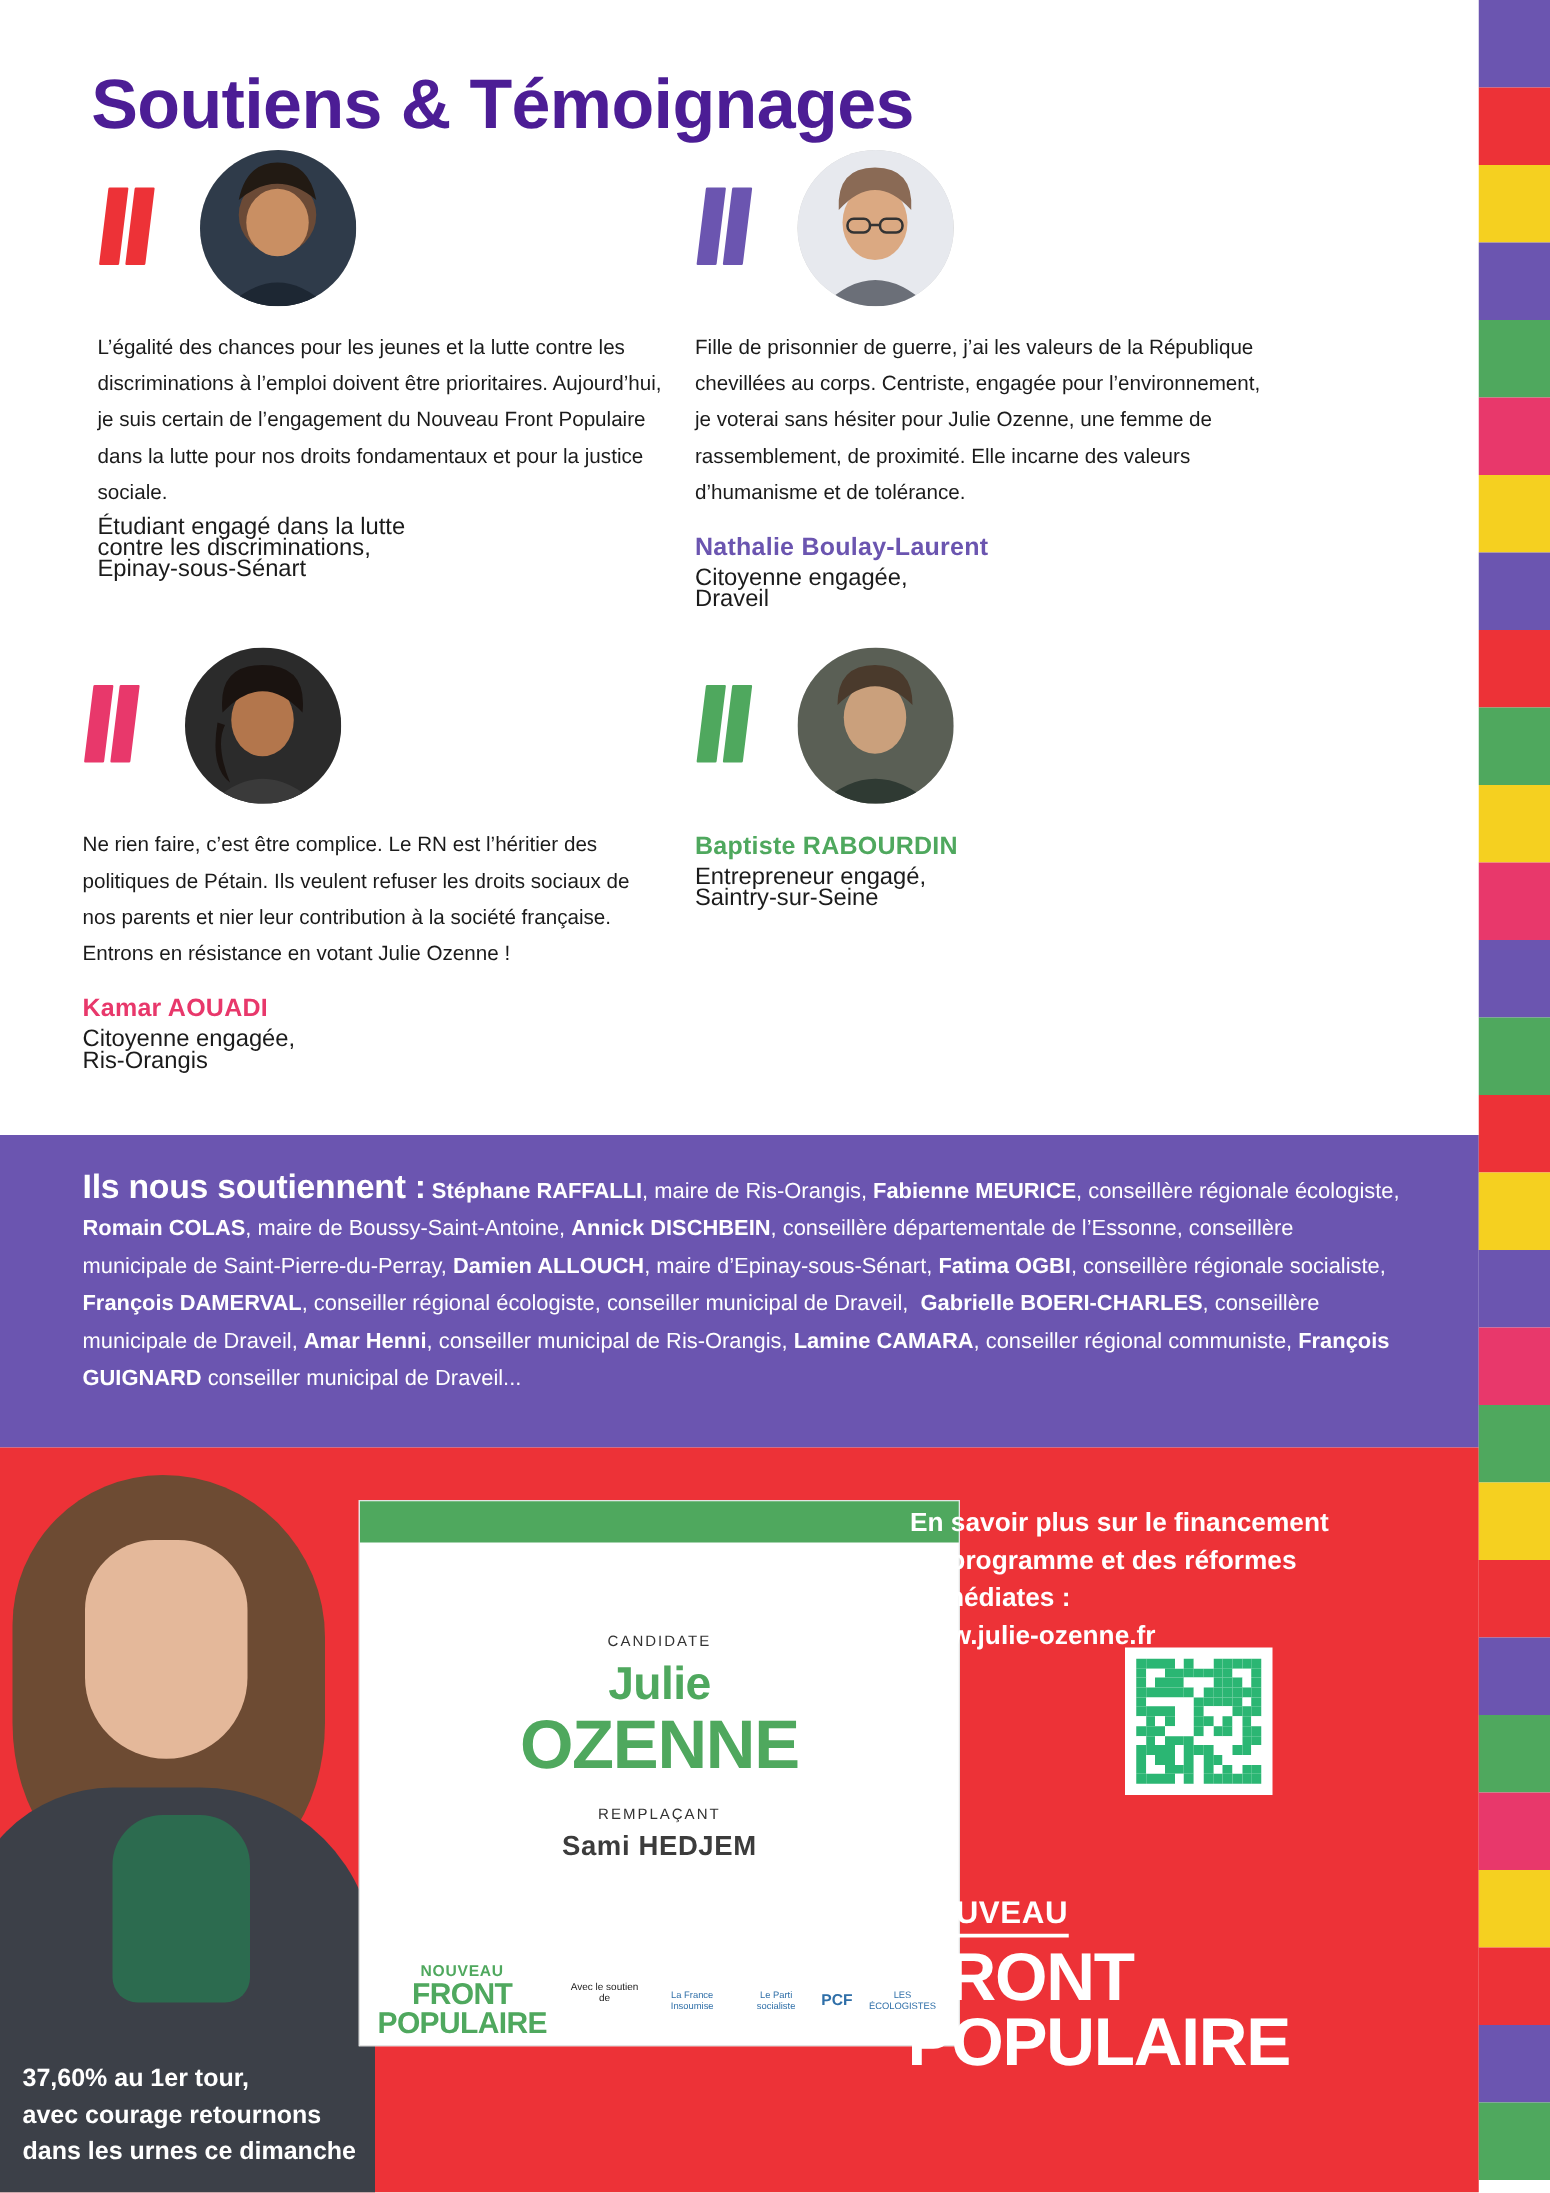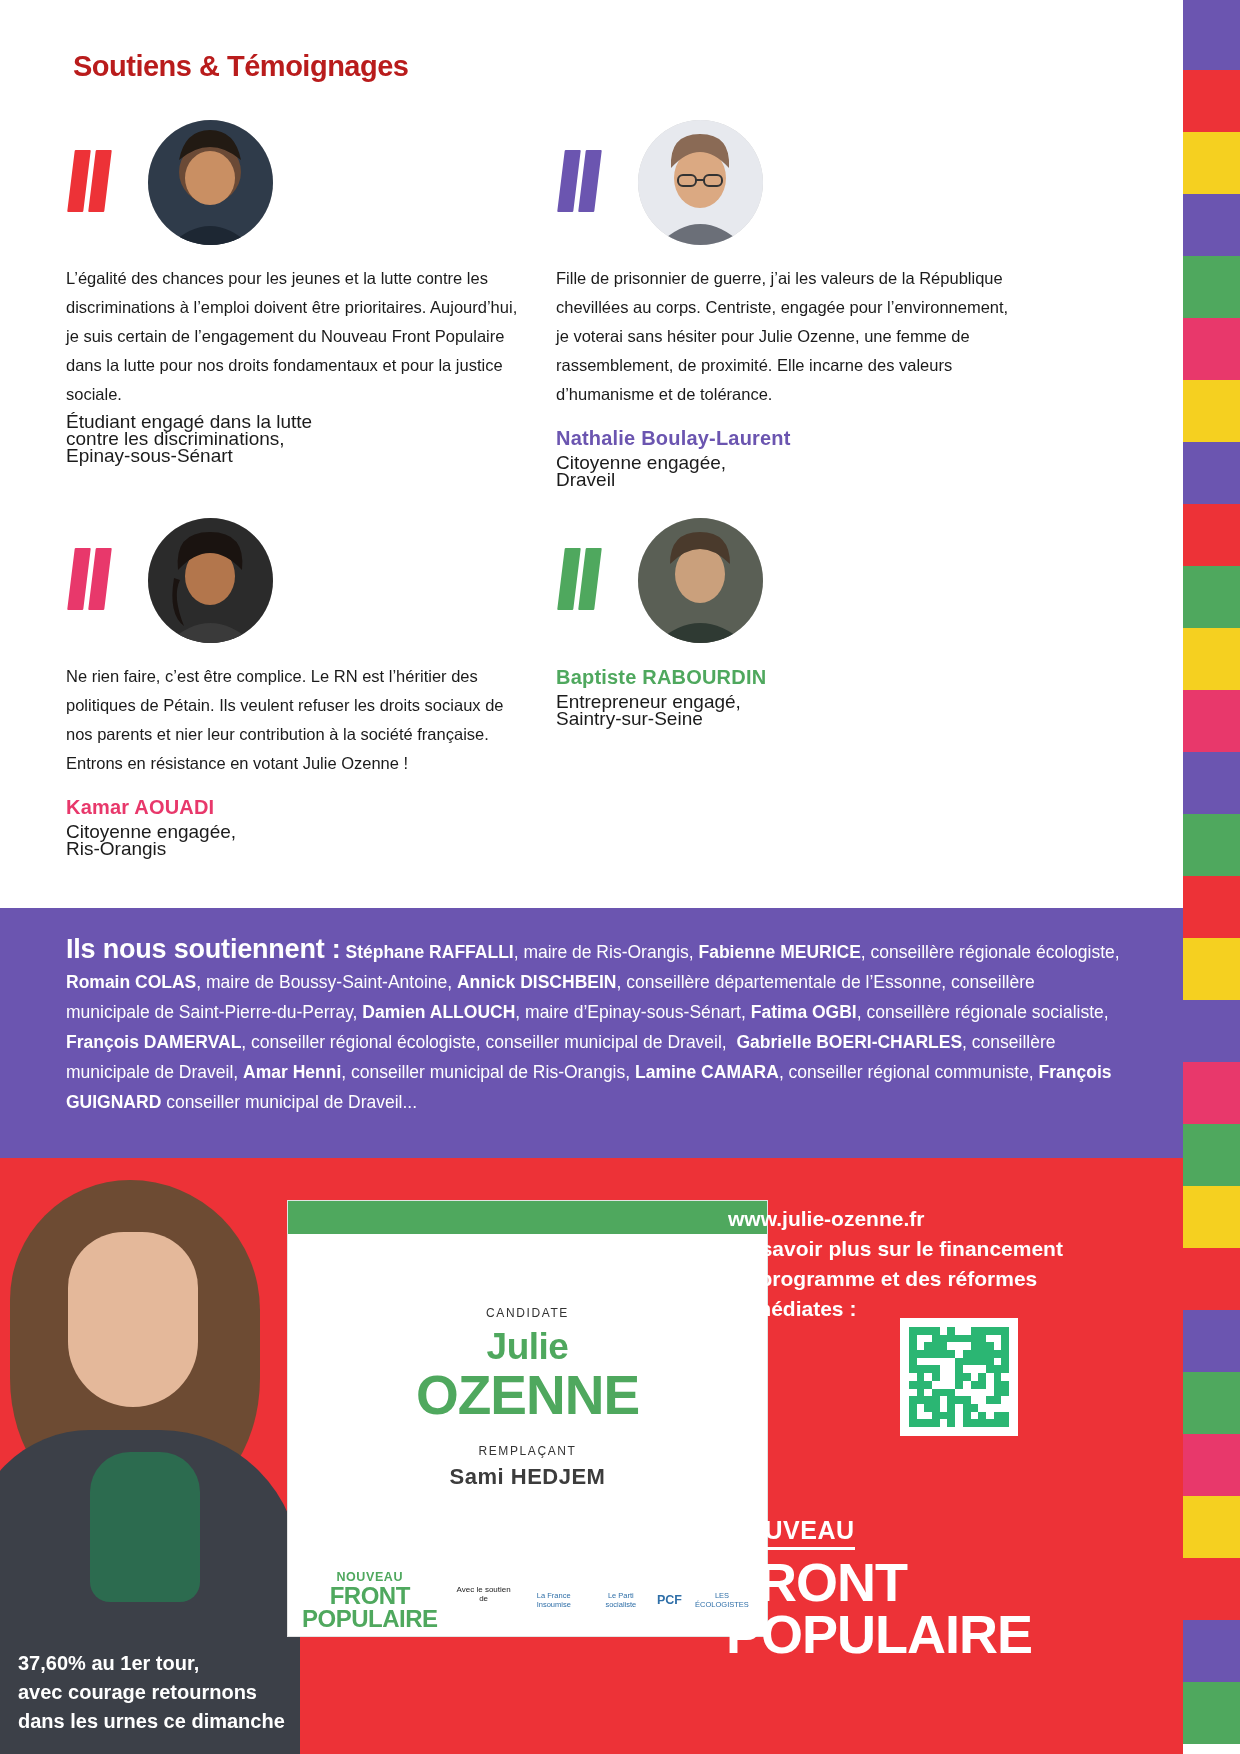--- a/index.html
+++ b/index.html
@@ -33,29 +33,29 @@
   .top-section {
     position: absolute;
     left: 0; top: 0;
     width: 1183px;
     height: 1012px;
     background: #ffffff;
   }
   .title {
     position: absolute;
     left: 73px; top: 50px;
-    font-size: 29px;
-    font-weight: bold;
-    color: #b91c1c;
+    font-size: 56px;
+    font-weight: bold;
+    color: #4c1d95;
     letter-spacing: -0.5px;
     text-align: right;
   }
 
   .testimonial { position: absolute; width: 500px; }
-  .t1 { left: 66px;  top: 120px; }
+  .t1 { left: 78px;  top: 120px; }
   .t2 { left: 556px; top: 120px; }
   .t3 { left: 66px;  top: 518px; }
   .t4 { left: 556px; top: 518px; }
 
   .t-head { position: relative; height: 130px; }
   .flag {
     position: absolute;
     left: 5px; top: 30px;
     width: 60px; height: 62px;
     display: flex;
@@ -480,22 +480,22 @@
             <span class="ptxt">La France Insoumise</span>
             <span class="ptxt">Le Parti socialiste</span>
             <span class="pstrong">PCF</span>
             <span class="ptxt">LES ÉCOLOGISTES</span>
           </div>
         </div>
       </div>
     </div>
 
     <div class="right-col">
+      <div class="info-text">En savoir plus sur le financement du programme et des réformes immédiates :</div>
       <div class="info-text">www.julie-ozenne.fr</div>
-      <div class="info-text">En savoir plus sur le financement du programme et des réformes immédiates :</div>
     </div>
 
     <div class="qr">
       <div class="qr-grid" id="qrgrid">
           <i class="on"></i>
           <i class="on"></i>
           <i class="on"></i>
           <i class="on"></i>
           <i></i>
           <i class="on"></i>

